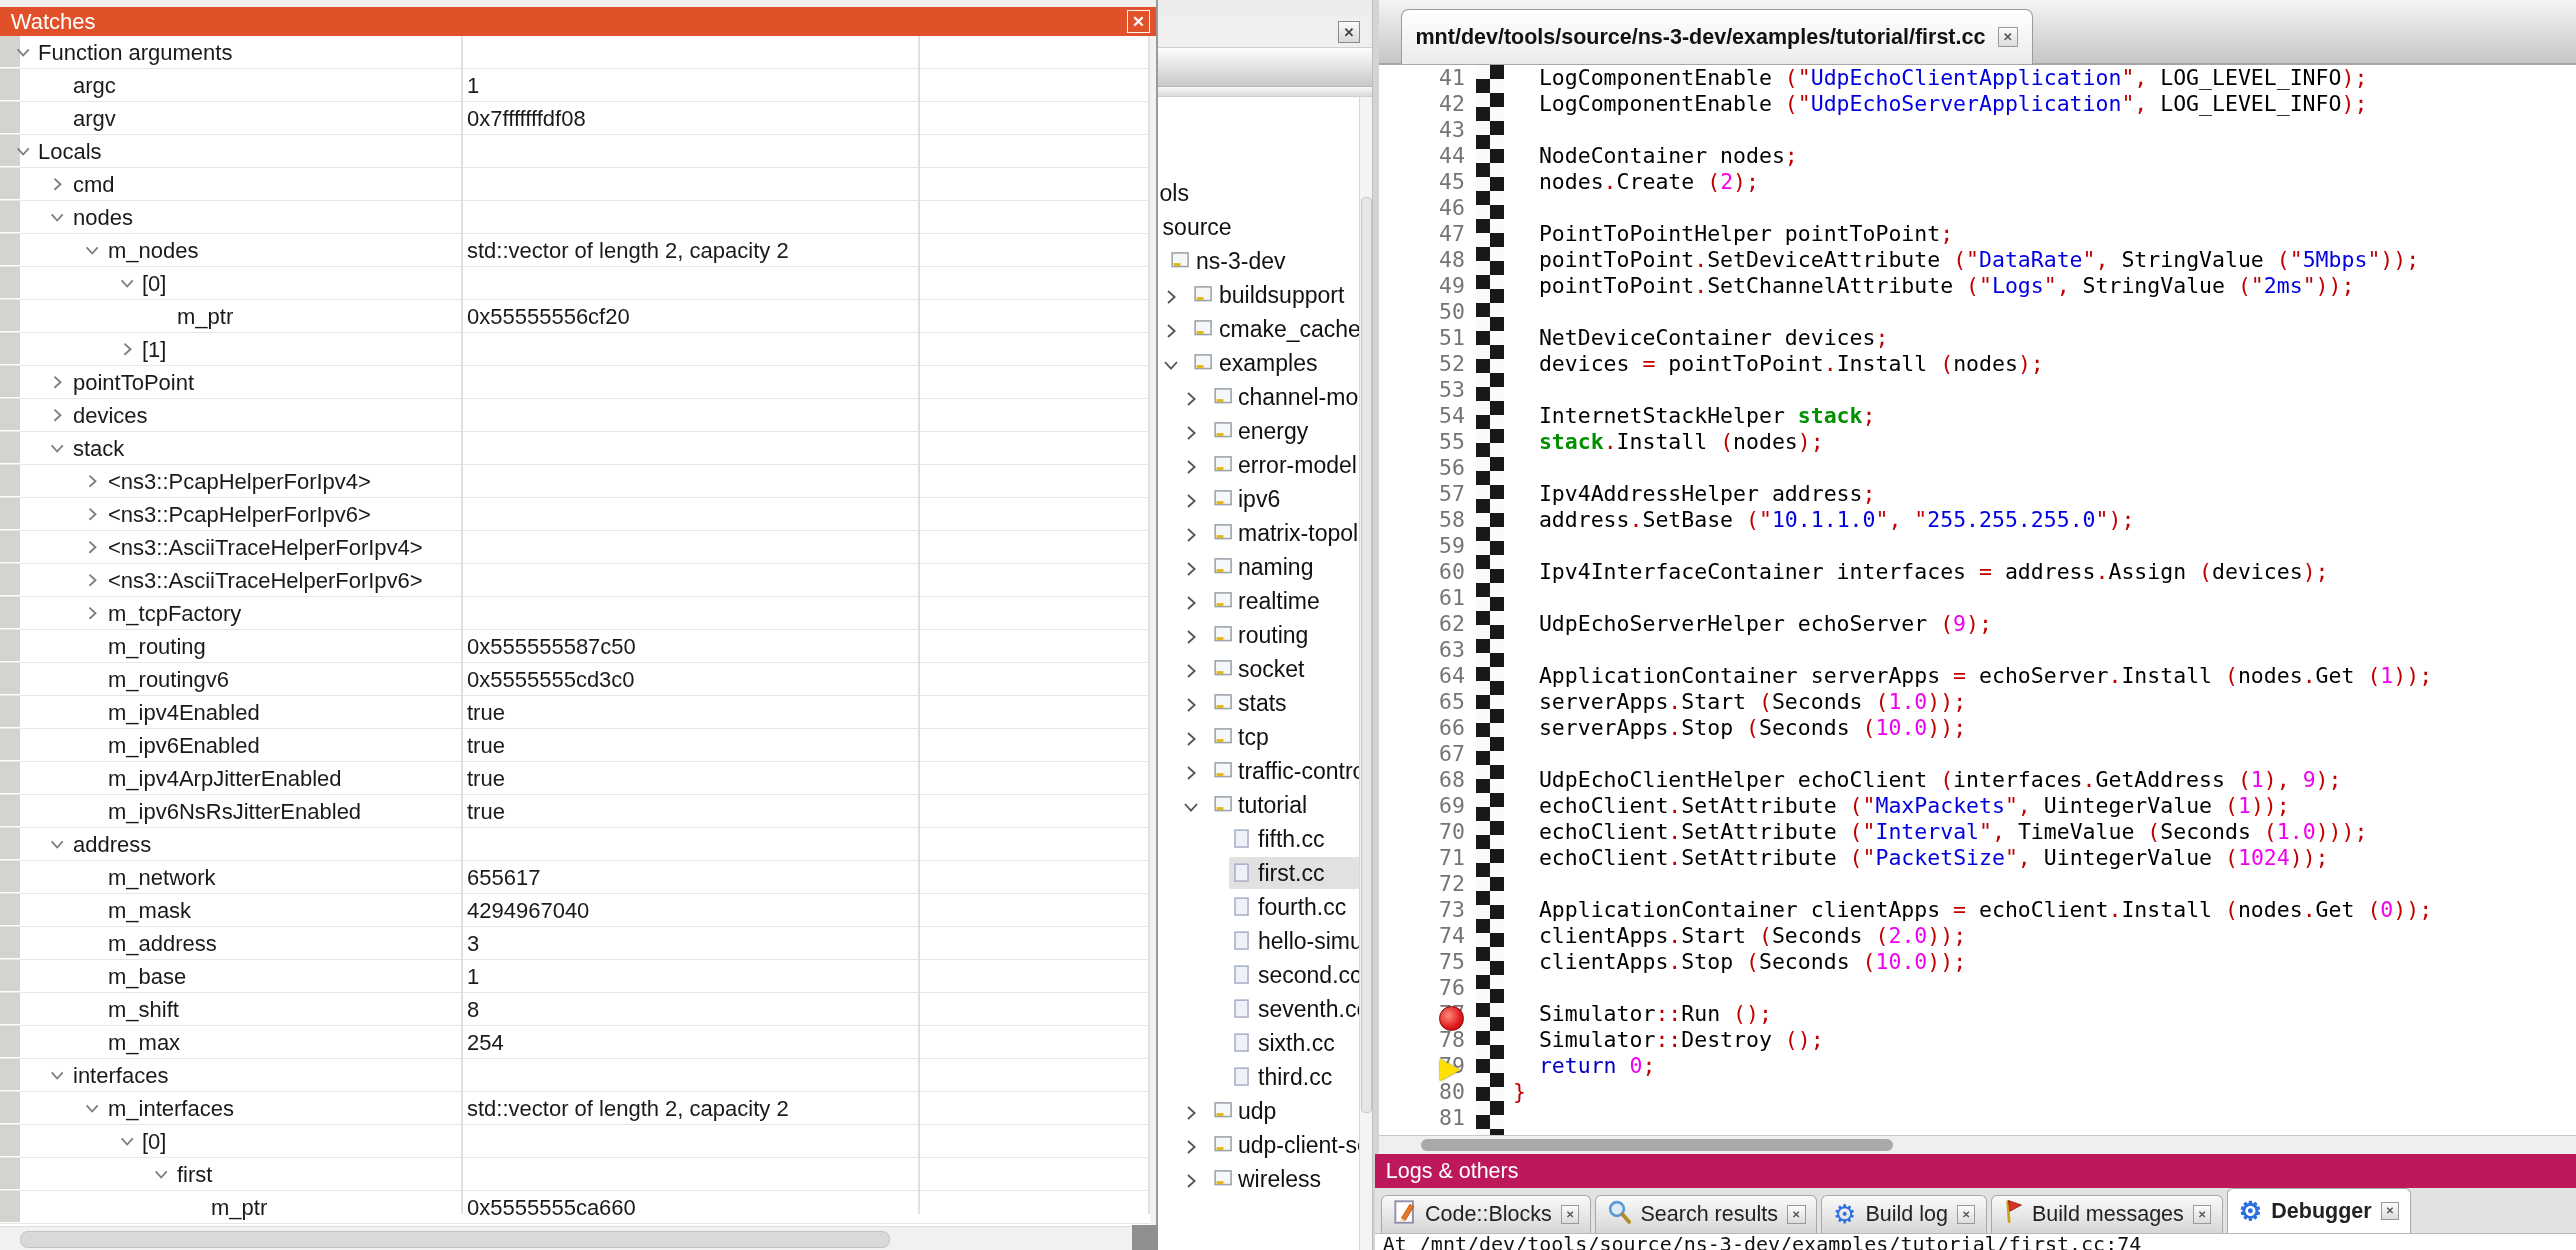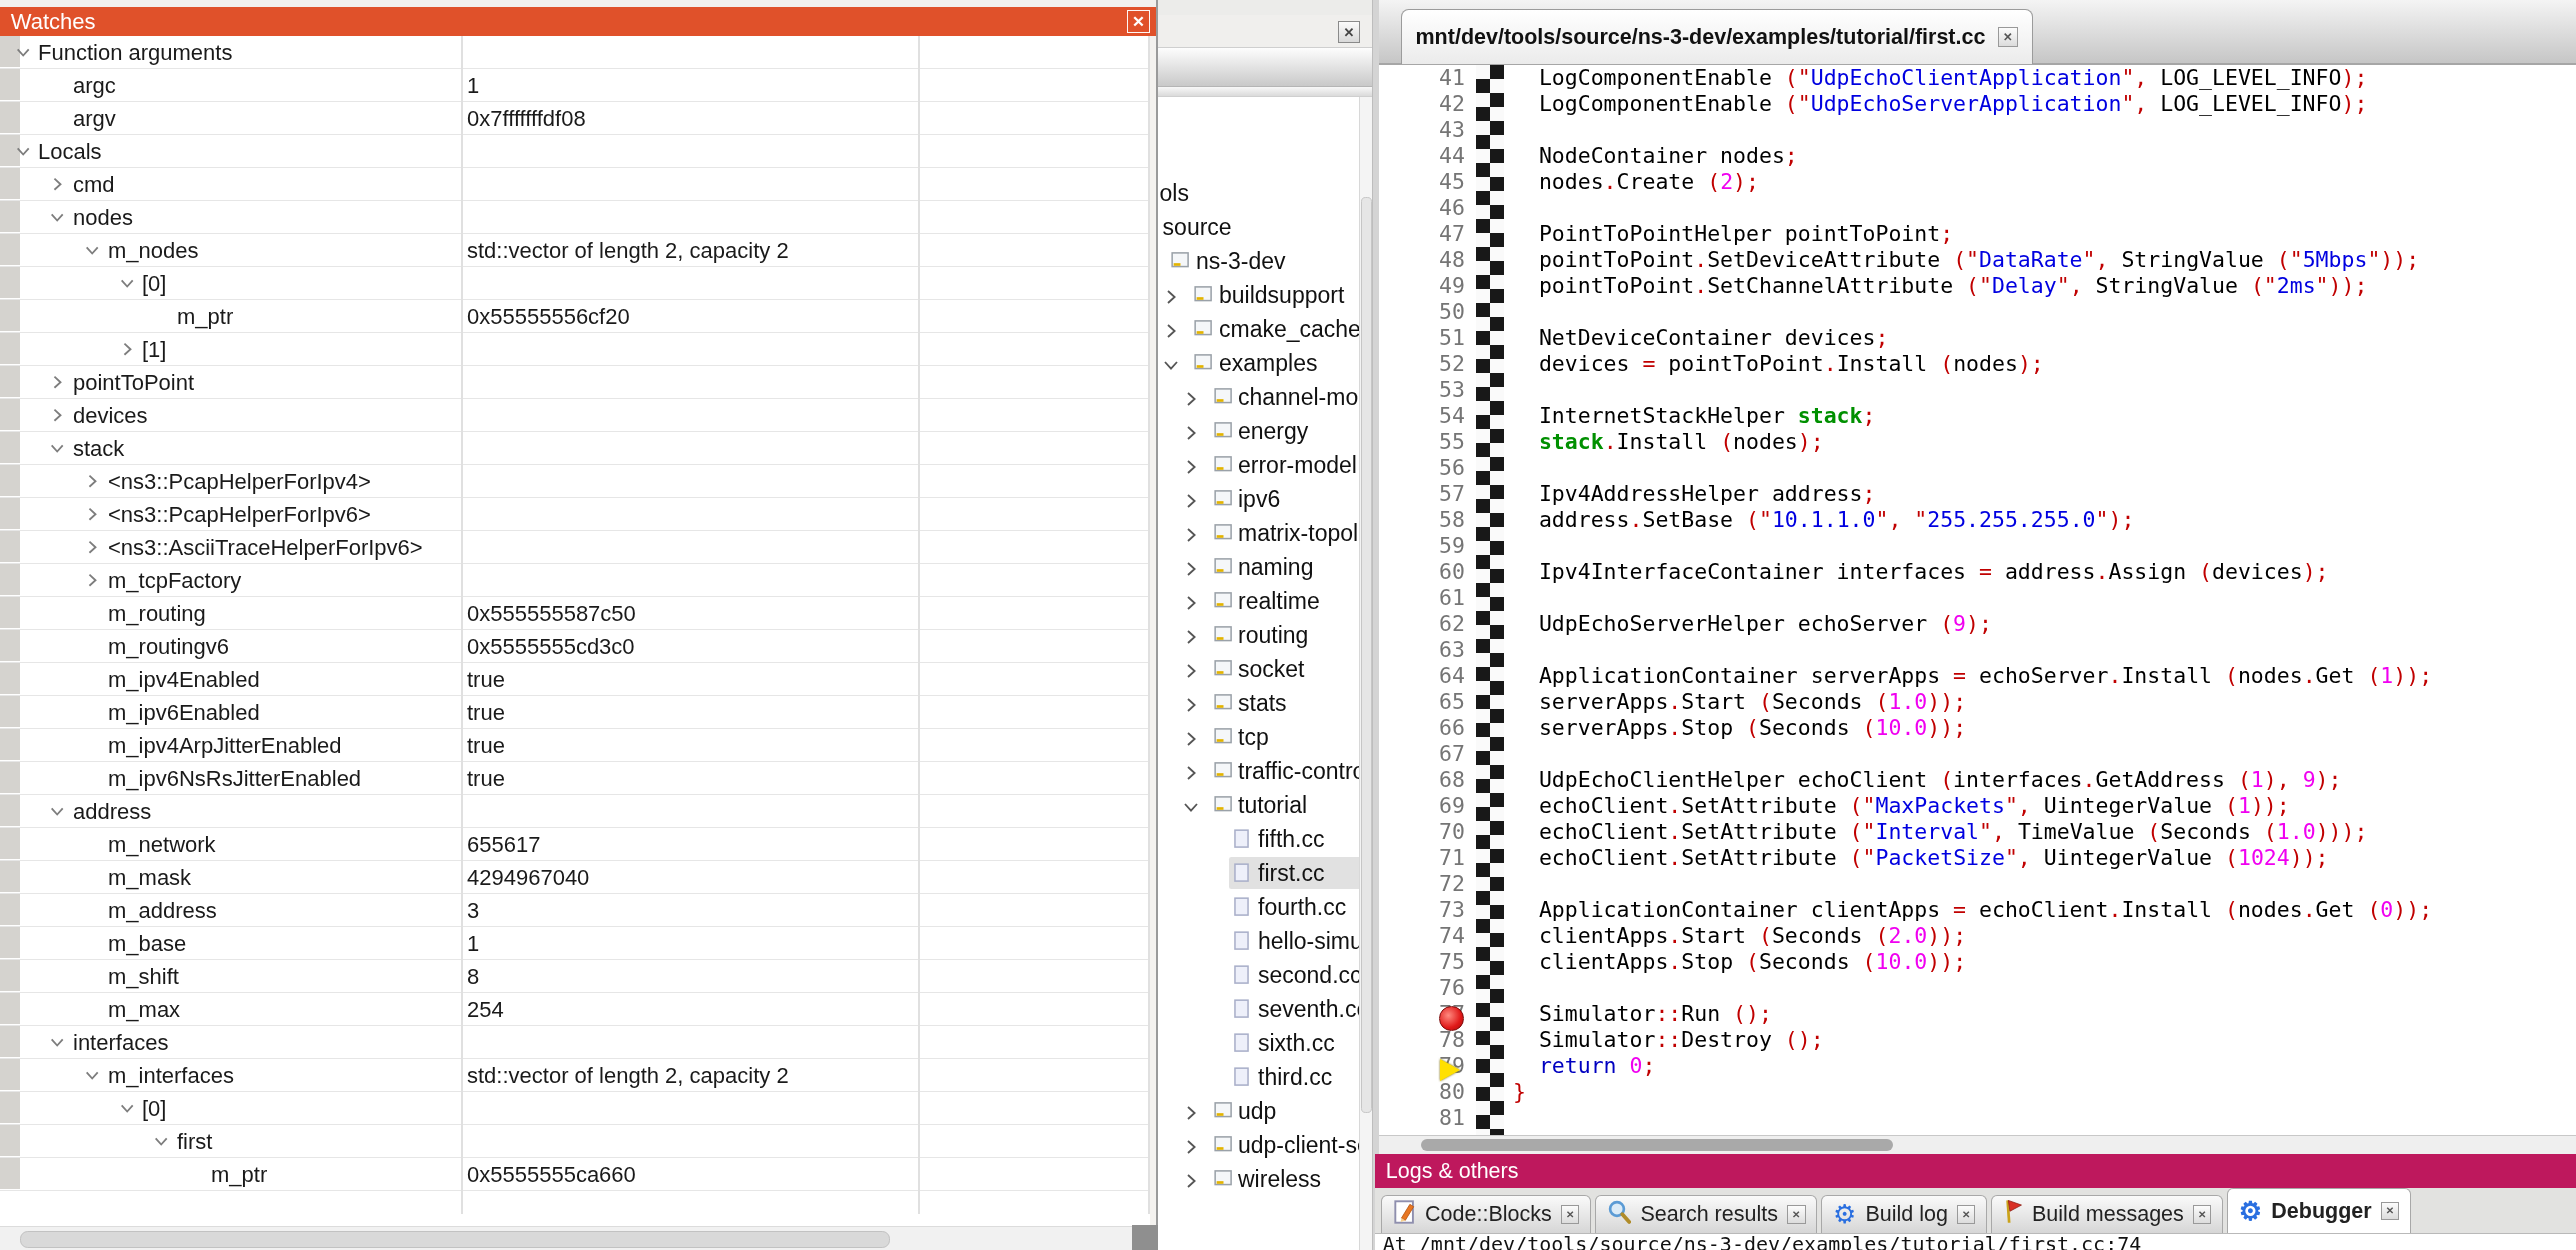--- a/index.html
+++ b/index.html
@@ -200,20 +200,28 @@
                 <polyline points="8.399999999999999,4.800000000000001 16.32,12 8.399999999999999,19.200000000000003" fill="none" stroke="#7d7d7d" stroke-width="2.4"></polyline>
               </svg></span>
             <span class="wlabel" style="left:108px">&lt;ns3::PcapHelperForIpv6&gt;</span>
             <span class="wvalue"></span>
           </div>
           <div class="wrow">
             <span class="gut"></span>
             <span class="chev" style="left:83px"><svg width="18.4" height="18.4" viewBox="0 0 24 24">
                 <polyline points="8.399999999999999,4.800000000000001 16.32,12 8.399999999999999,19.200000000000003" fill="none" stroke="#7d7d7d" stroke-width="2.4"></polyline>
               </svg></span>
+            <span class="wlabel" style="left:108px">&lt;ns3::AsciiTraceHelperForIpv4&gt;</span>
+            <span class="wvalue"></span>
+          </div>
+          <div class="wrow">
+            <span class="gut"></span>
+            <span class="chev" style="left:83px"><svg width="18.4" height="18.4" viewBox="0 0 24 24">
+                <polyline points="8.399999999999999,4.800000000000001 16.32,12 8.399999999999999,19.200000000000003" fill="none" stroke="#7d7d7d" stroke-width="2.4"></polyline>
+              </svg></span>
             <span class="wlabel" style="left:108px">&lt;ns3::AsciiTraceHelperForIpv6&gt;</span>
             <span class="wvalue"></span>
           </div>
           <div class="wrow">
             <span class="gut"></span>
             <span class="chev" style="left:83px"><svg width="18.4" height="18.4" viewBox="0 0 24 24">
                 <polyline points="8.399999999999999,4.800000000000001 16.32,12 8.399999999999999,19.200000000000003" fill="none" stroke="#7d7d7d" stroke-width="2.4"></polyline>
               </svg></span>
             <span class="wlabel" style="left:108px">m_tcpFactory</span>
             <span class="wvalue"></span>
@@ -613,21 +621,21 @@
     <div id="codearea">
       <div id="codelines">
           <div class="cl"><span class="ln">41</span><span class="ct"><span class="pln">  LogComponentEnable </span><span class="pun">("</span><span class="str">UdpEchoClientApplication</span><span class="pun">", </span><span class="pln">LOG_LEVEL_INFO</span><span class="pun">);</span></span></div>
           <div class="cl"><span class="ln">42</span><span class="ct"><span class="pln">  LogComponentEnable </span><span class="pun">("</span><span class="str">UdpEchoServerApplication</span><span class="pun">", </span><span class="pln">LOG_LEVEL_INFO</span><span class="pun">);</span></span></div>
           <div class="cl"><span class="ln">43</span><span class="ct"></span></div>
           <div class="cl"><span class="ln">44</span><span class="ct"><span class="pln">  NodeContainer nodes</span><span class="pun">;</span></span></div>
           <div class="cl"><span class="ln">45</span><span class="ct"><span class="pln">  nodes</span><span class="pun">.</span><span class="pln">Create </span><span class="pun">(</span><span class="num">2</span><span class="pun">);</span></span></div>
           <div class="cl"><span class="ln">46</span><span class="ct"></span></div>
           <div class="cl"><span class="ln">47</span><span class="ct"><span class="pln">  PointToPointHelper pointToPoint</span><span class="pun">;</span></span></div>
           <div class="cl"><span class="ln">48</span><span class="ct"><span class="pln">  pointToPoint</span><span class="pun">.</span><span class="pln">SetDeviceAttribute </span><span class="pun">("</span><span class="str">DataRate</span><span class="pun">", </span><span class="pln">StringValue </span><span class="pun">("</span><span class="str">5Mbps</span><span class="pun">"));</span></span></div>
-          <div class="cl"><span class="ln">49</span><span class="ct"><span class="pln">  pointToPoint</span><span class="pun">.</span><span class="pln">SetChannelAttribute </span><span class="pun">("</span><span class="str">Delay</span><span class="pun">", </span><span class="pln">StringValue </span><span class="pun">("</span><span class="str">2ms</span><span class="pun">"));</span></span></div>
+          <div class="cl"><span class="ln">49</span><span class="ct"><span class="pln">  pointToPoint</span><span class="pun">.</span><span class="pln">SetChannelAttribute </span><span class="pun">("</span><span class="str">Logs</span><span class="pun">", </span><span class="pln">StringValue </span><span class="pun">("</span><span class="str">2ms</span><span class="pun">"));</span></span></div>
           <div class="cl"><span class="ln">50</span><span class="ct"></span></div>
           <div class="cl"><span class="ln">51</span><span class="ct"><span class="pln">  NetDeviceContainer devices</span><span class="pun">;</span></span></div>
           <div class="cl"><span class="ln">52</span><span class="ct"><span class="pln">  devices </span><span class="pun">= </span><span class="pln">pointToPoint</span><span class="pun">.</span><span class="pln">Install </span><span class="pun">(</span><span class="pln">nodes</span><span class="pun">);</span></span></div>
           <div class="cl"><span class="ln">53</span><span class="ct"></span></div>
           <div class="cl"><span class="ln">54</span><span class="ct"><span class="pln">  InternetStackHelper </span><span class="kw2">stack</span><span class="pun">;</span></span></div>
           <div class="cl"><span class="ln">55</span><span class="ct"><span class="pln">  </span><span class="kw2">stack</span><span class="pun">.</span><span class="pln">Install </span><span class="pun">(</span><span class="pln">nodes</span><span class="pun">);</span></span></div>
           <div class="cl"><span class="ln">56</span><span class="ct"></span></div>
           <div class="cl"><span class="ln">57</span><span class="ct"><span class="pln">  Ipv4AddressHelper address</span><span class="pun">;</span></span></div>
           <div class="cl"><span class="ln">58</span><span class="ct"><span class="pln">  address</span><span class="pun">.</span><span class="pln">SetBase </span><span class="pun">("</span><span class="str">10.1.1.0</span><span class="pun">", "</span><span class="str">255.255.255.0</span><span class="pun">");</span></span></div>
           <div class="cl"><span class="ln">59</span><span class="ct"></span></div>

